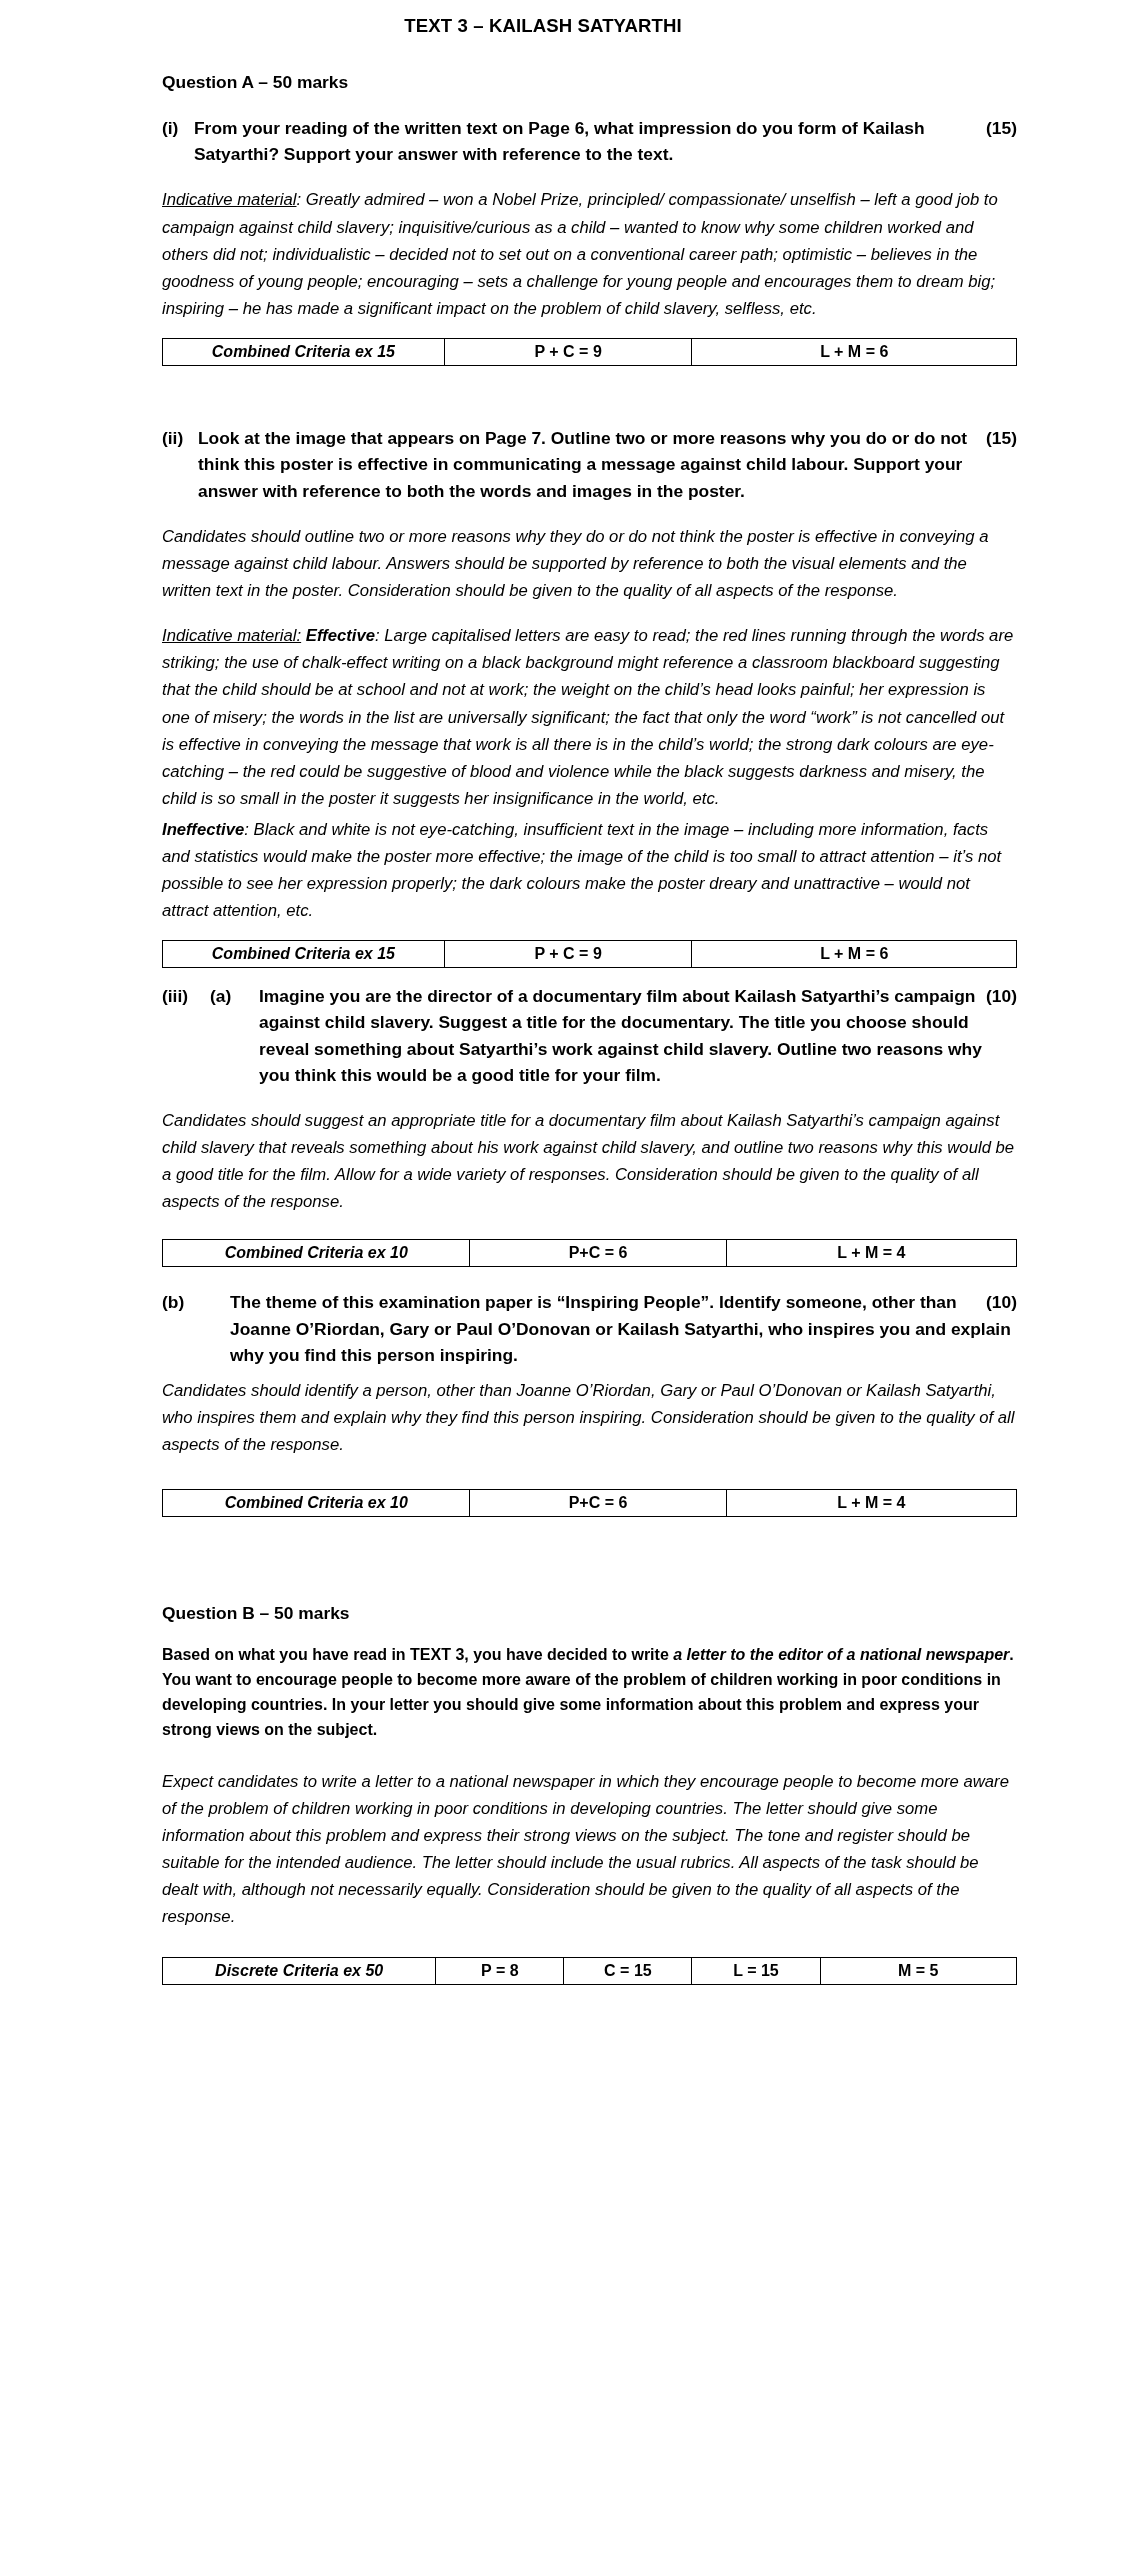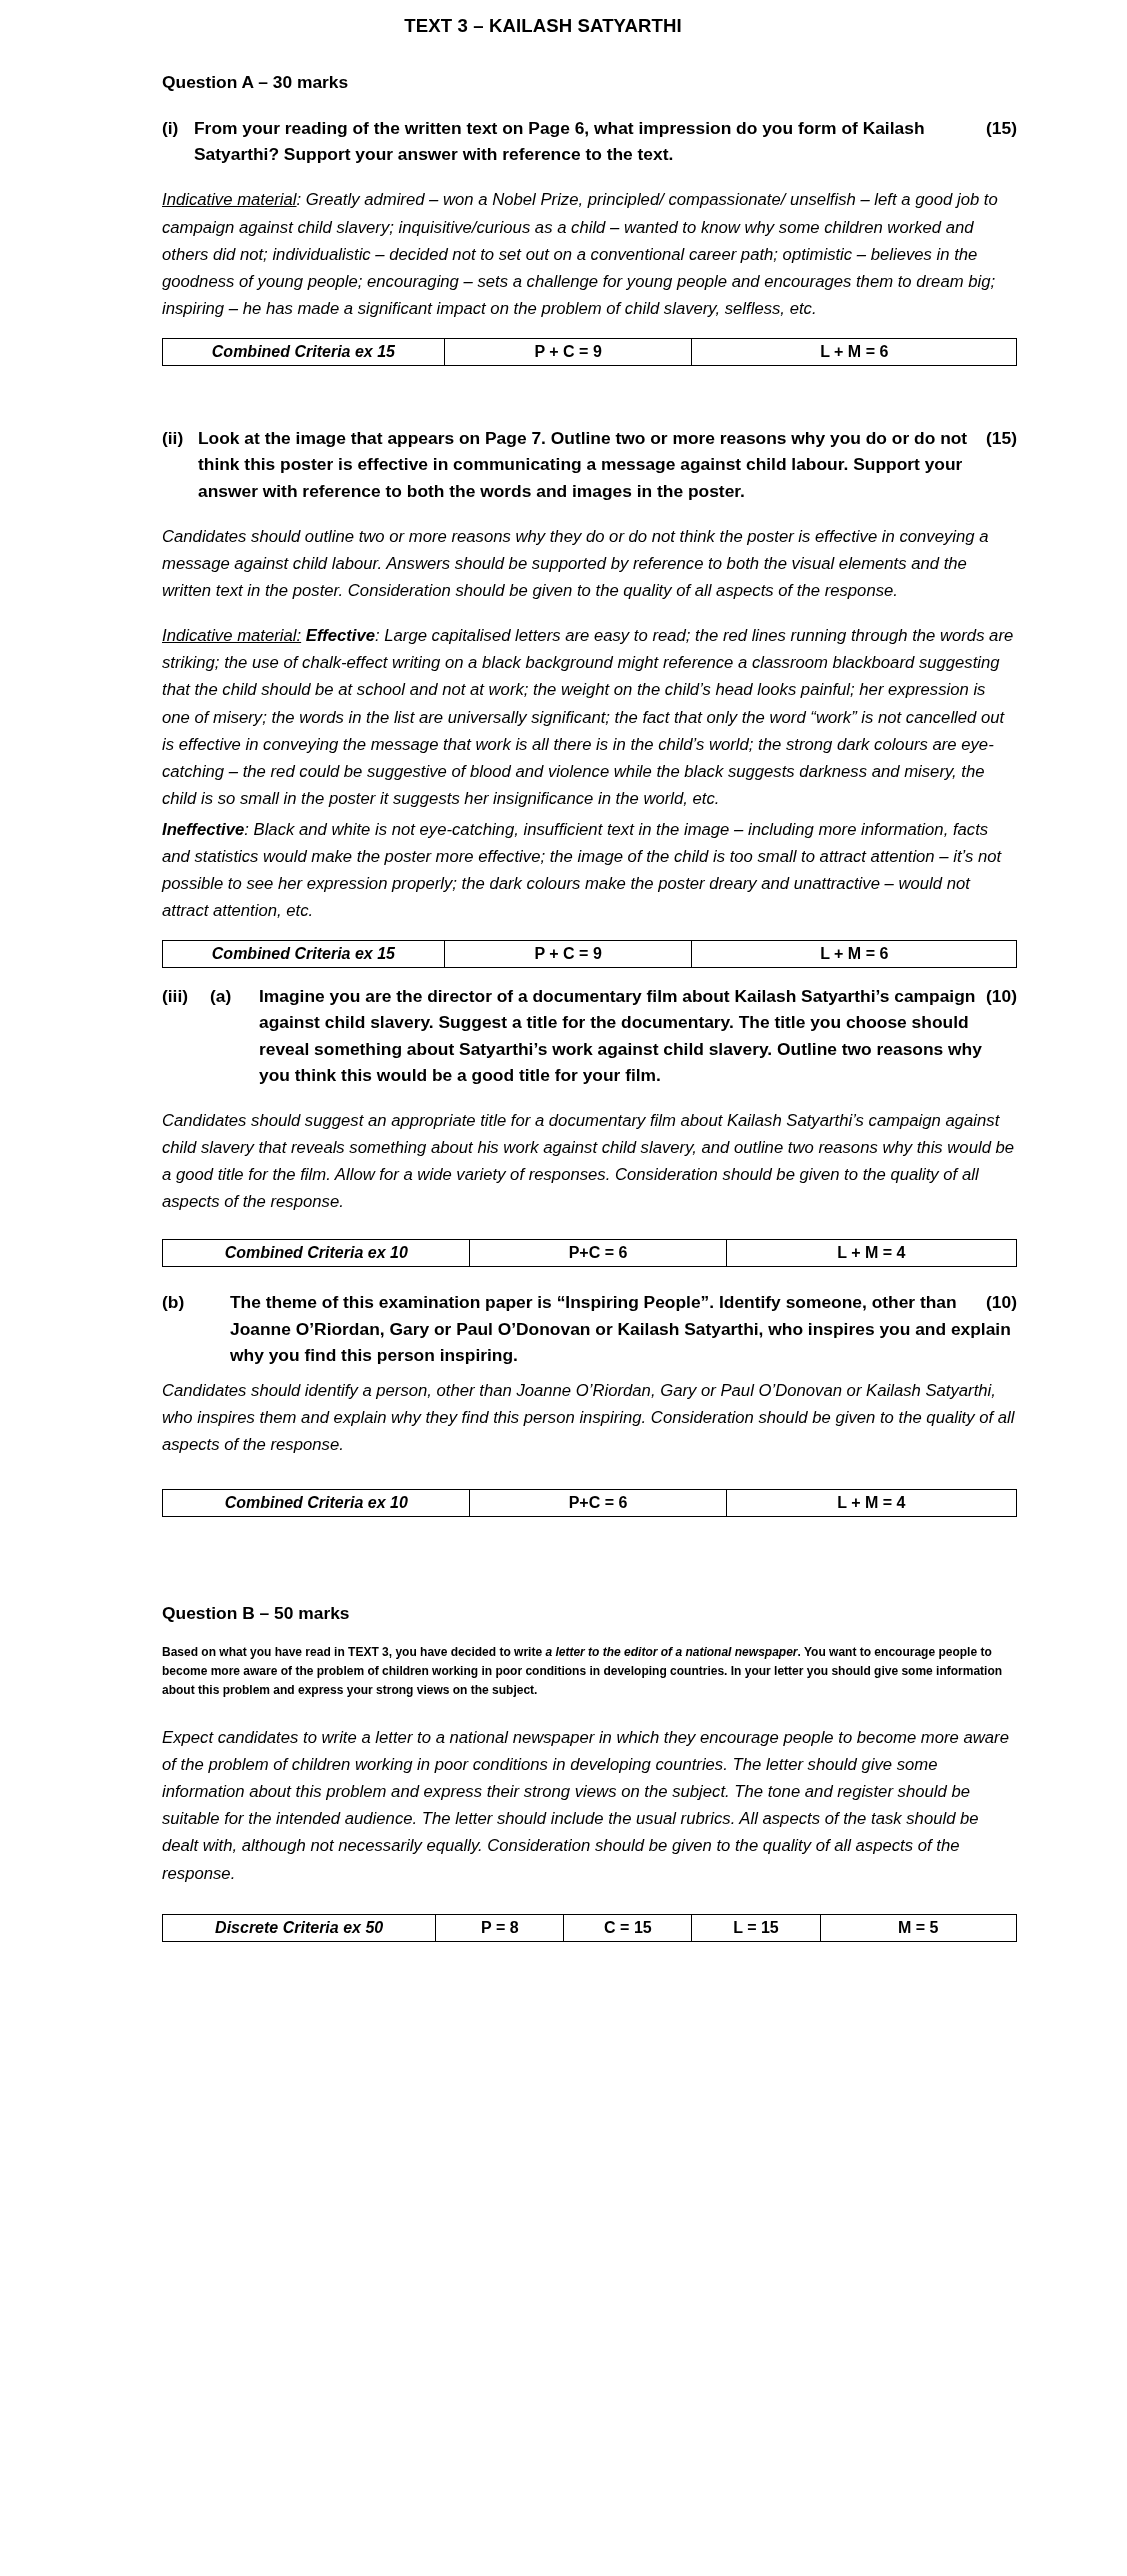--- a/index.html
+++ b/index.html
@@ -84,21 +84,21 @@
   .commentary .lead-underline {
     text-decoration: underline;
   }
   .commentary .strong-italic {
     font-weight: bold;
     font-style: italic;
   }
 
   .prompt {
     font-weight: bold;
-    font-size: 12px;
+    font-size: 16px;
     line-height: 1.55;
     margin-top: 18.6px;
   }
   .prompt .ital { font-style: italic; }
 
   
   .criteria-table {
     border-collapse: collapse;
     width: 100%;
     margin-top: 16px;
@@ -129,21 +129,21 @@
   .spacer-xl { height: 53px; }
 </style>
 </head>
 <body>
 
 <div class="page">
   <div class="inner">
 
     <div class="doc-title">TEXT 3 – KAILASH SATYARTHI</div>
 
-    <div class="section-heading">Question A – 30 marks</div>
+    <div class="section-heading">Question A – 50 marks</div>
 
     <div class="qblock">
       <span class="marker marker-i">(i)</span>
       <span class="qbody">
         <span class="marks">(15)</span>
         <span>From your reading of the written text on Page 6, what impression do you form of Kailash Satyarthi?  Support your answer with reference to the text.</span>
       </span>
     </div>
 
 

